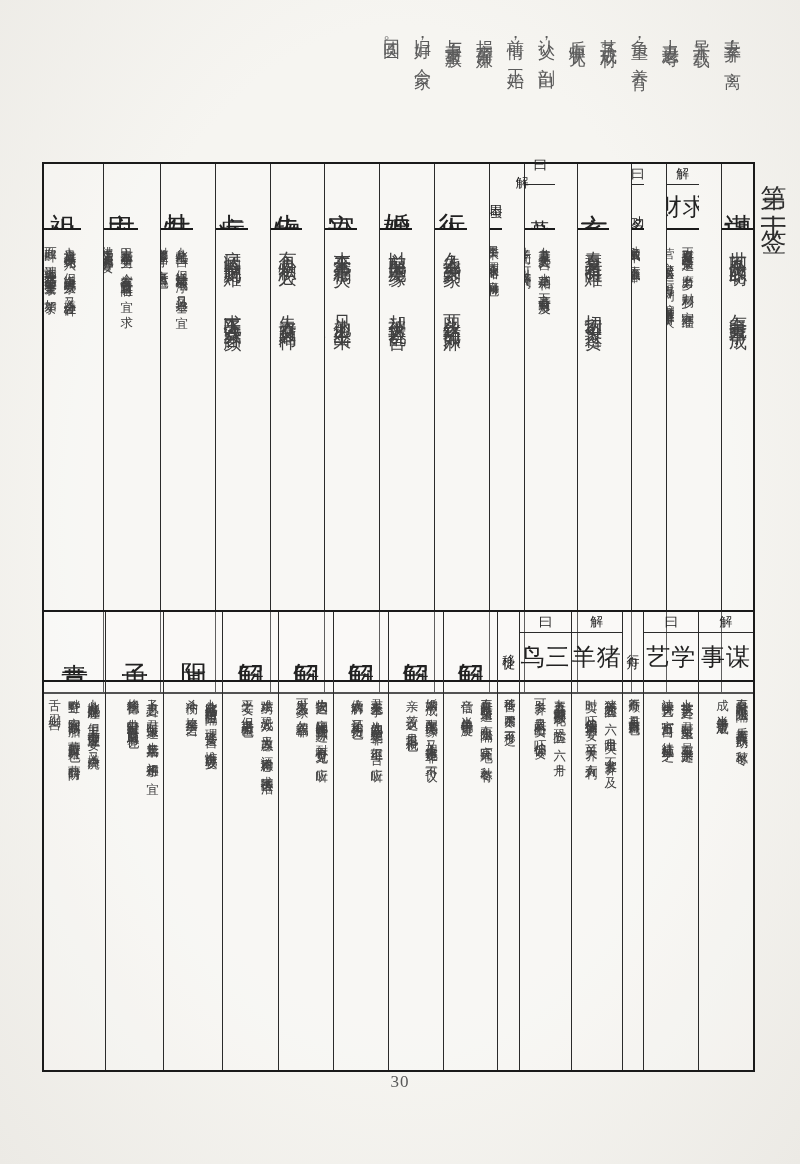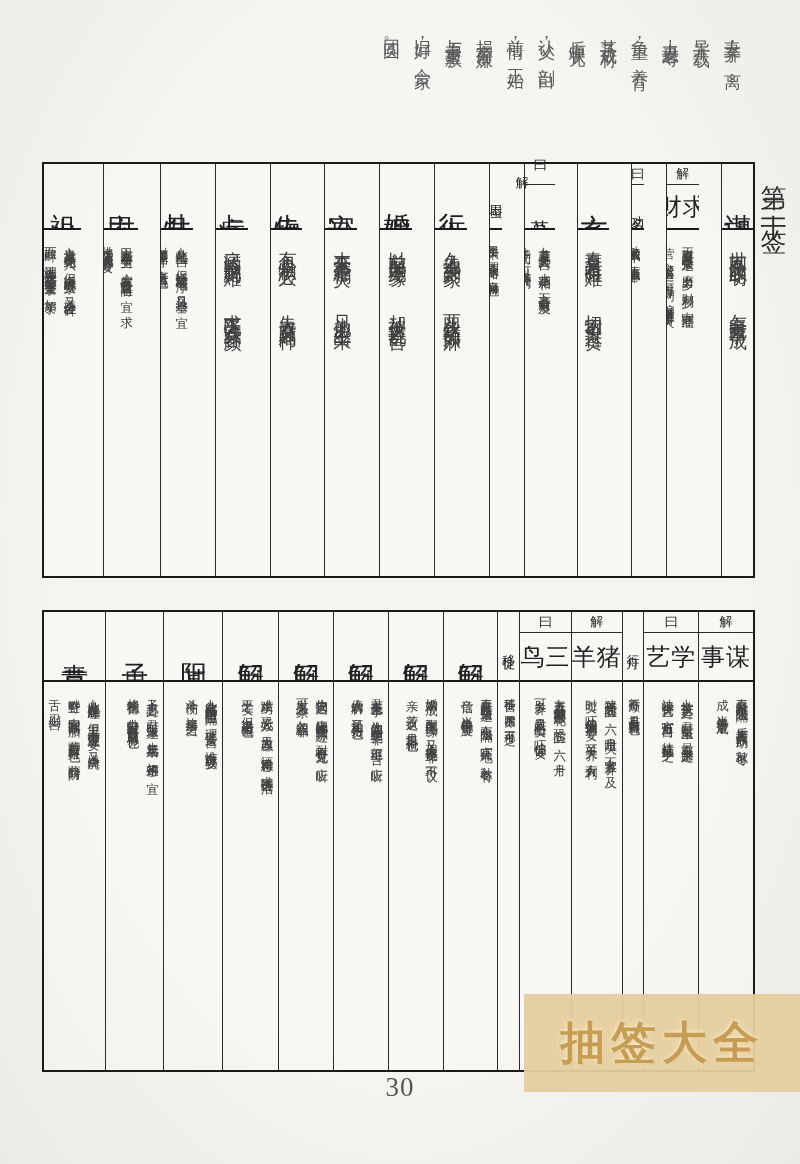--- a/index.html
+++ b/index.html
@@ -19,21 +19,21 @@
   .page-title{
     position:absolute;top:164px;right:9px;
     writing-mode:vertical-rl;text-orientation:upright;
     font-size:26px;letter-spacing:15px;color:#2e2e2e;
   }
   
   .fortune-table{
     position:absolute;left:42px;width:713px;display:flex;flex-direction:row;
     border:2px solid #1a1a1a;box-sizing:border-box;background:rgba(255,255,255,0.25);
   }
-  #table-top{top:162px;height:416px;gap:22px;}
+  #table-top{top:162px;height:532px;gap:22px;}
   #table-bottom{top:610px;height:462px;}
   .table-column{display:flex;flex-direction:column;border-left:1px solid #2b2b2b;min-width:0;box-sizing:border-box;}
   .table-column:first-child{border-left:none;}
   .column-header{
     border-bottom:2px solid #1a1a1a;box-sizing:border-box;
     display:flex;flex-direction:column;align-items:stretch;color:#222;
   }
   .header-banner{
     height:21px;flex:0 0 21px;border-bottom:1px solid #2b2b2b;box-sizing:border-box;
     font-size:13px;display:flex;align-items:center;justify-content:center;color:#222;
@@ -58,21 +58,21 @@
     position:absolute;left:524px;top:994px;width:276px;height:98px;
     background:rgba(229,205,158,0.95);display:flex;align-items:center;justify-content:center;
   }
   .watermark-text{
     font-size:45px;font-weight:bold;letter-spacing:6px;color:#c79d52;
     text-shadow:0 0 3px #fdf4de,0 0 7px #f3e3bd,1px 1px 2px rgba(170,130,60,.55);
     white-space:nowrap;
   }
   .page-number{
     position:absolute;top:1072px;left:0;width:800px;text-align:center;
-    font-size:27px;color:#585858;letter-spacing:1px;
+    font-size:17px;color:#585858;letter-spacing:1px;
   }
 </style>
 </head>
 <body>
 
 <div class="canvas">
   <div class="story" id="story">
       <div class="story-line">妻弃子，离</div>
       <div class="story-line">异十八载。</div>
       <div class="story-line">上妻忍辱</div>
@@ -402,18 +402,15 @@
             <div class="header-label h-mid">事谋</div>
           </div>
         </div>
         <div class="column-body small">
           <div class="text-line">春夏时乖有小人阻隔　后来有贵人扶助　秋冬可</div>
           <div class="text-line">成　肖牛羊者定成</div>
         </div>
       </div>
     </div>
 
-  <div class="watermark">
-    <span class="watermark-text">抽签大全</span>
-  </div>
 
   <div class="page-number">30</div>
 </div>
 
 </body></html>

